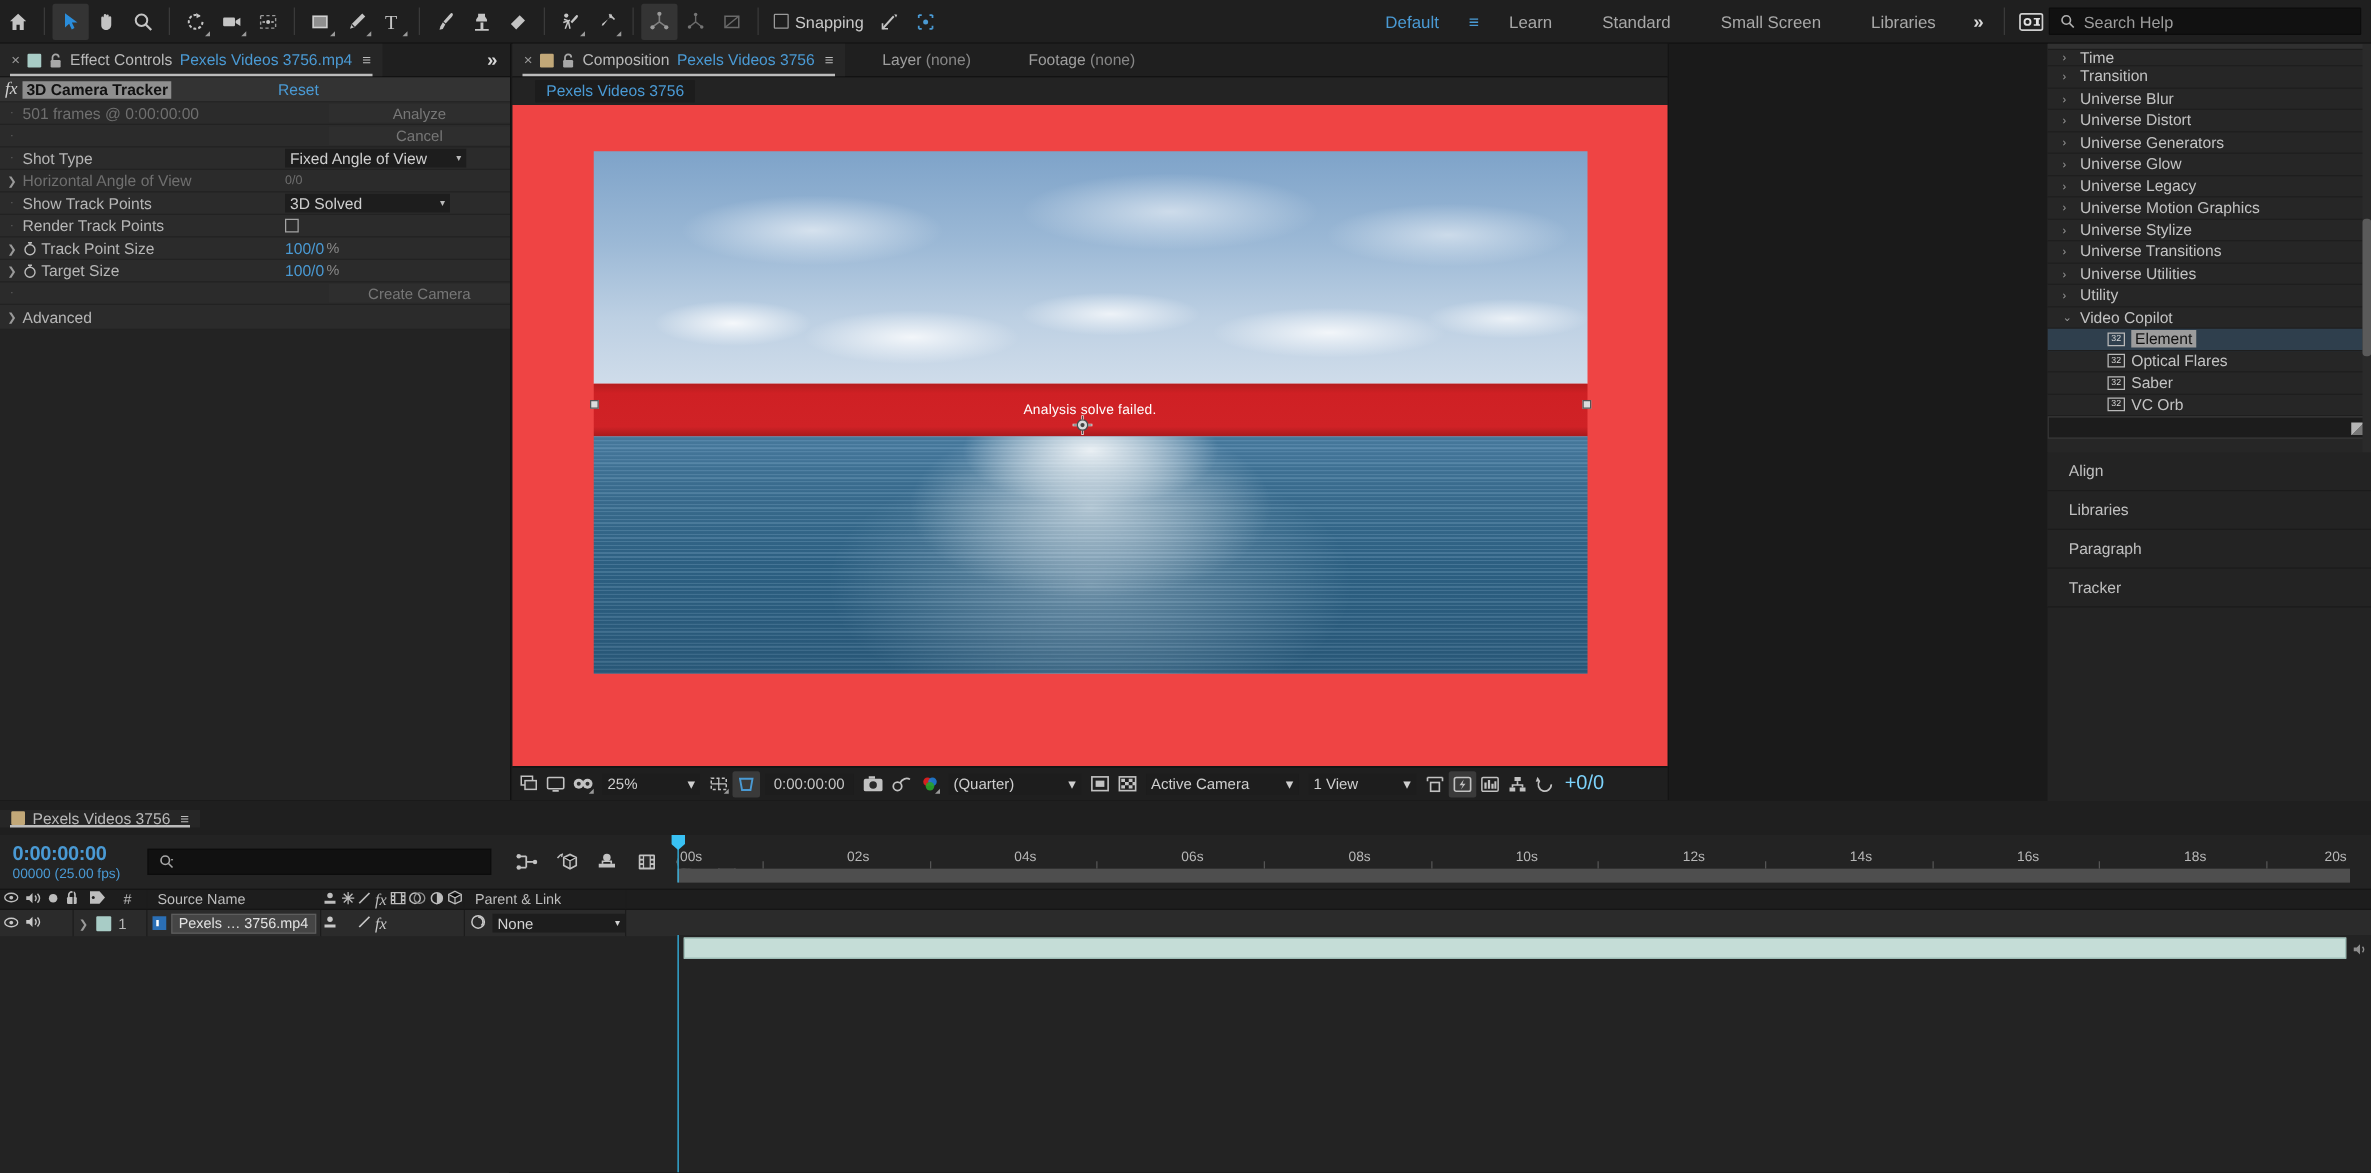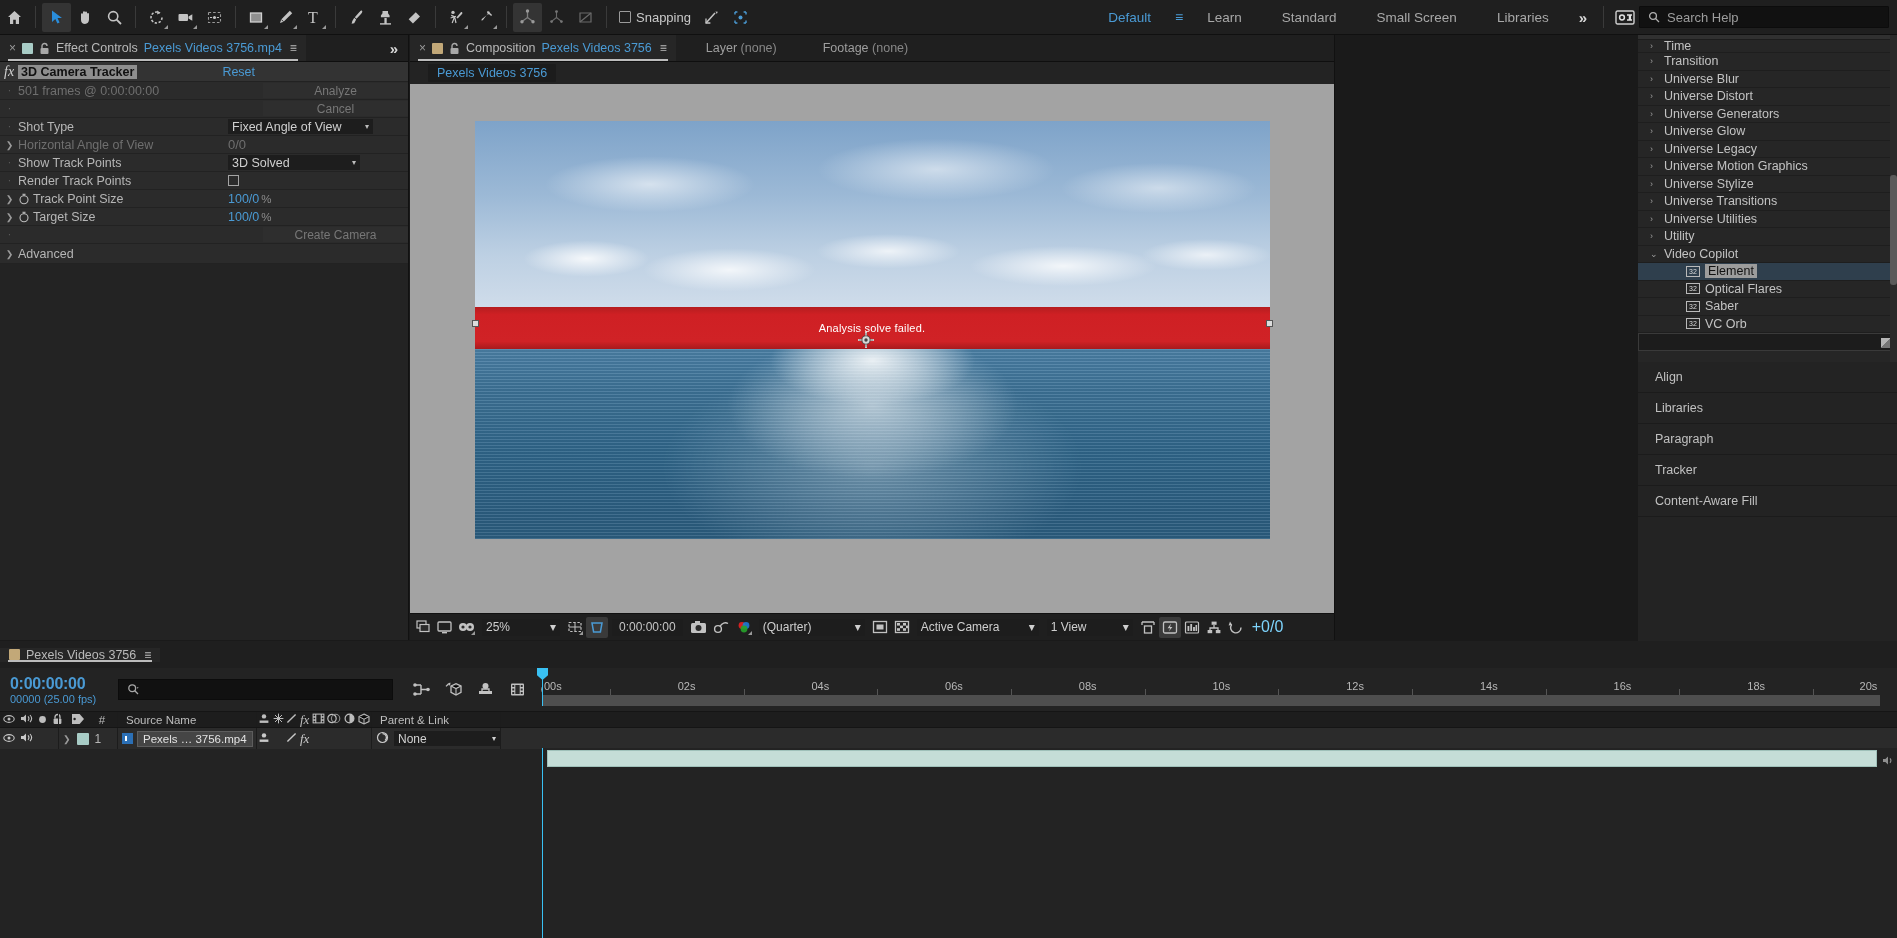--- a/index.html
+++ b/index.html
@@ -112,21 +112,21 @@
   }
   .comp-extra { display: flex; align-items: center; padding-left: 30px; gap: 46px; font-size: 12.5px; color: #9e9e9e; }
   .comp-extra .nn { color: #878787; }
   .comp-crumb {
     height: 22px; background: #232323; display: flex; align-items: center; padding-left: 18px;
   }
   .crumb-pill {
     background: #1c1c1c; color: #4a9ad4; font-size: 12.5px; padding: 2px 9px; border-radius: 1px;
   }
   .comp-stage {
-    position: absolute; left: 0; top: 49px; right: 0; bottom: 27px; background: #a3a3a3;
+    position: absolute; left: 0; top: 49px; right: 0; bottom: 27px; background: #ef4444;
     display: flex; align-items: flex-start; justify-content: center; padding-top: 37px;
   }
   .canvas-wrap { position: relative; width: 795px; height: 418px; }
   .sky {
     position: absolute; left: 0; top: 0; width: 100%; height: 44.5%;
     background:
       radial-gradient(ellipse 90px 26px at 14% 74%, rgba(255,255,255,.85), transparent 70%),
       radial-gradient(ellipse 120px 30px at 32% 80%, rgba(255,255,255,.8), transparent 72%),
       radial-gradient(ellipse 100px 24px at 52% 70%, rgba(255,255,255,.75), transparent 72%),
       radial-gradient(ellipse 130px 28px at 74% 78%, rgba(255,255,255,.8), transparent 72%),
@@ -483,21 +483,21 @@
           </span>
         </span>
       </div>
 
       <div class="ecrow">
         <span class="lbl">
             <span class="arrow">❯</span>
             <span class="dim">Horizontal Angle of View</span>
           </span>
         <span class="val">
-            <span class="dim" style="font-size:13px">0/0</span>
+            <span class="dim" style="font-size:10px">0/0</span>
           </span>
       </div>
 
       <div class="ecrow">
         <span class="lbl">
             <span class="dot">·</span>
             <span>Show Track Points</span>
           </span>
         <span class="val">
           <span class="dropdown w2">
@@ -826,23 +826,20 @@
         <span>Align</span>
       </div>
     <div class="pnl-row">
         <span>Libraries</span>
       </div>
     <div class="pnl-row">
         <span>Paragraph</span>
       </div>
     <div class="pnl-row">
         <span>Tracker</span>
-      </div>
-    <div class="pnl-row">
-        <span>Content-Aware Fill</span>
       </div>
   </div>
 
   <div id="timeline">
     <div class="tl-tab">
       <div class="ptab active">
         <span class="sw" style="background:#c2a878"></span>
         <span>Pexels Videos 3756</span>
         <span class="hamb">≡</span>
       </div>

